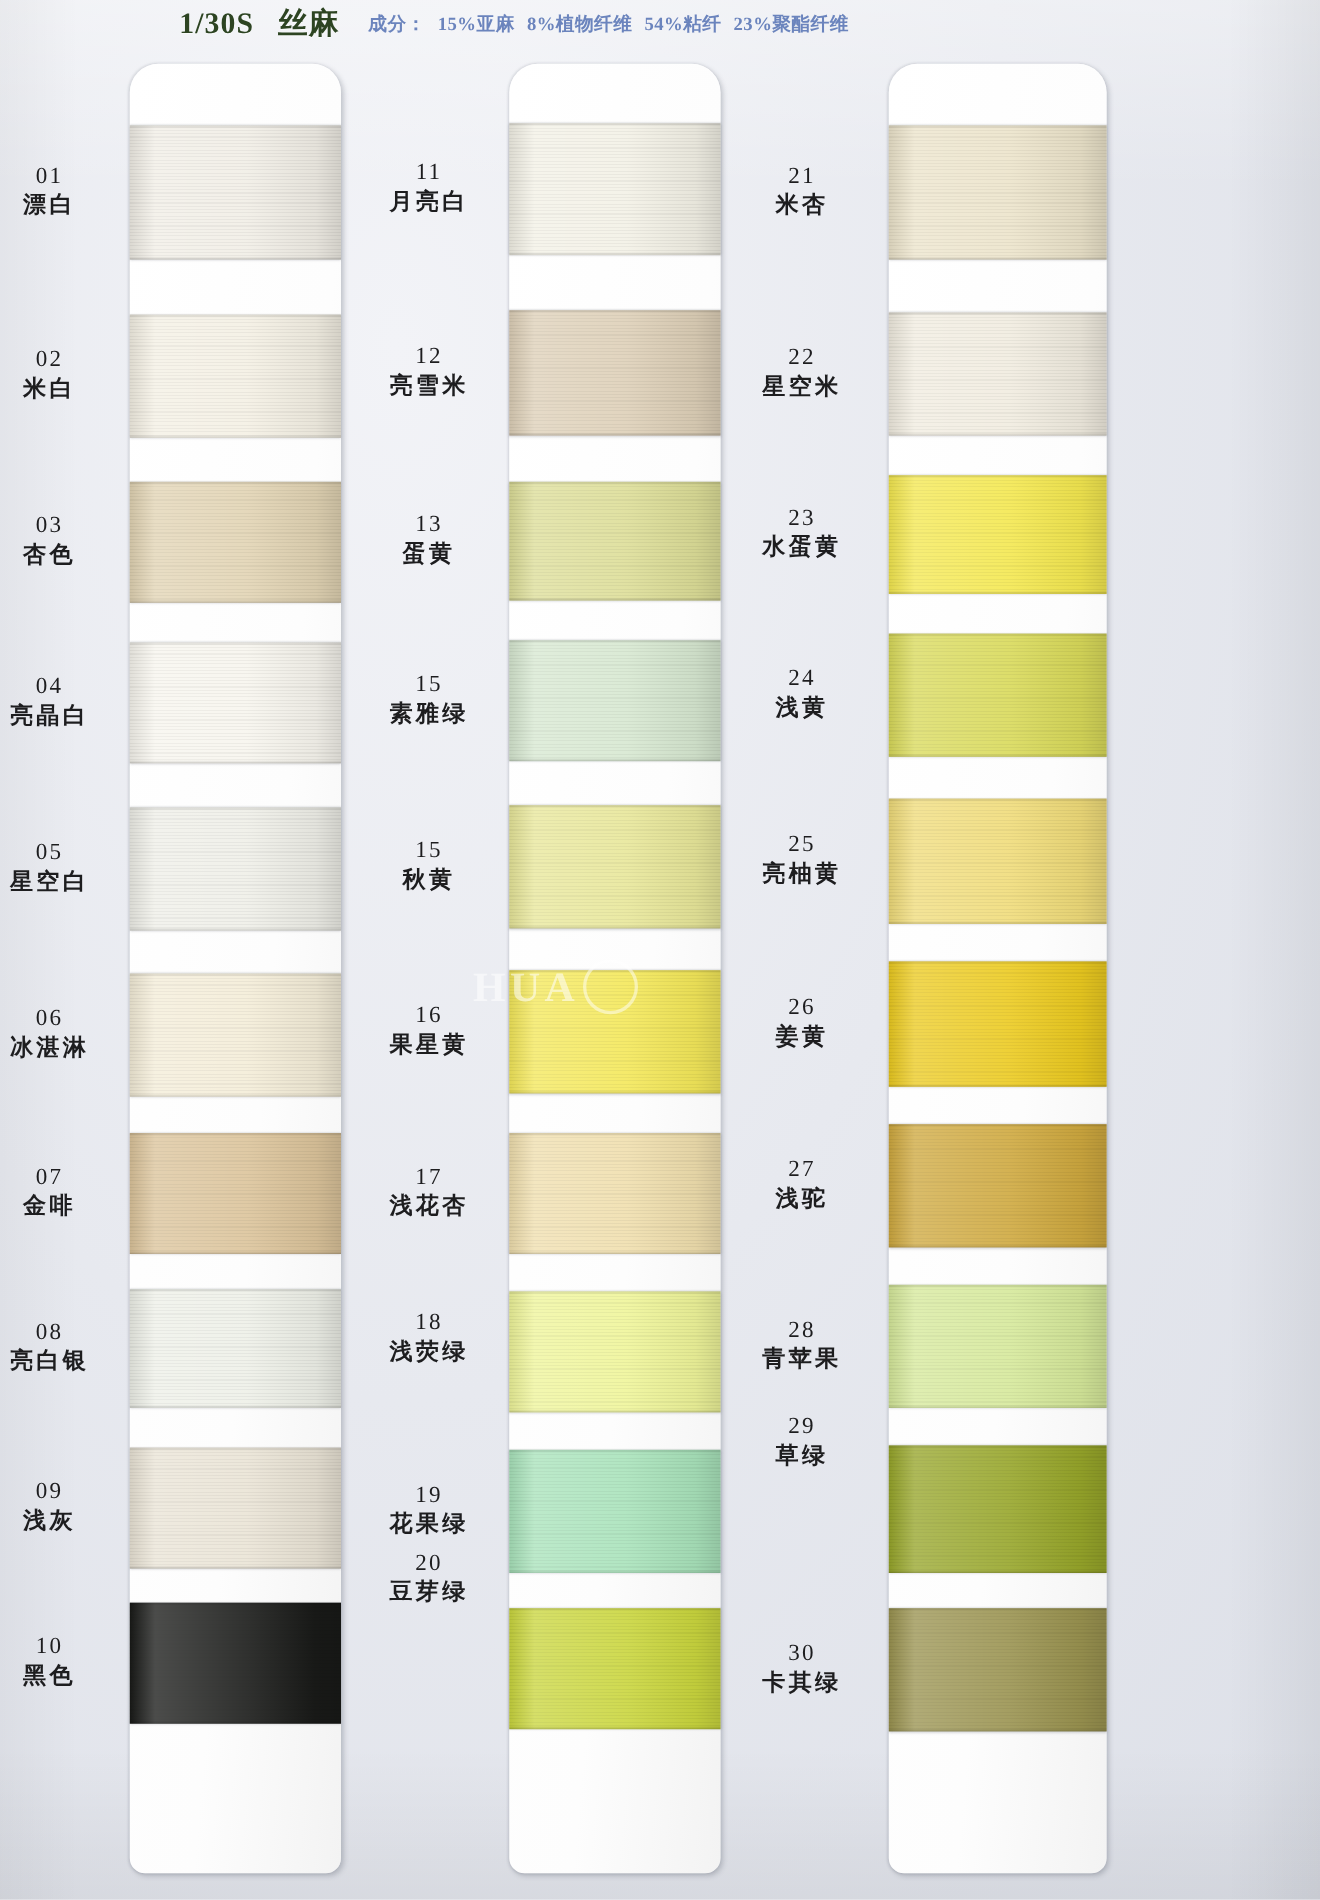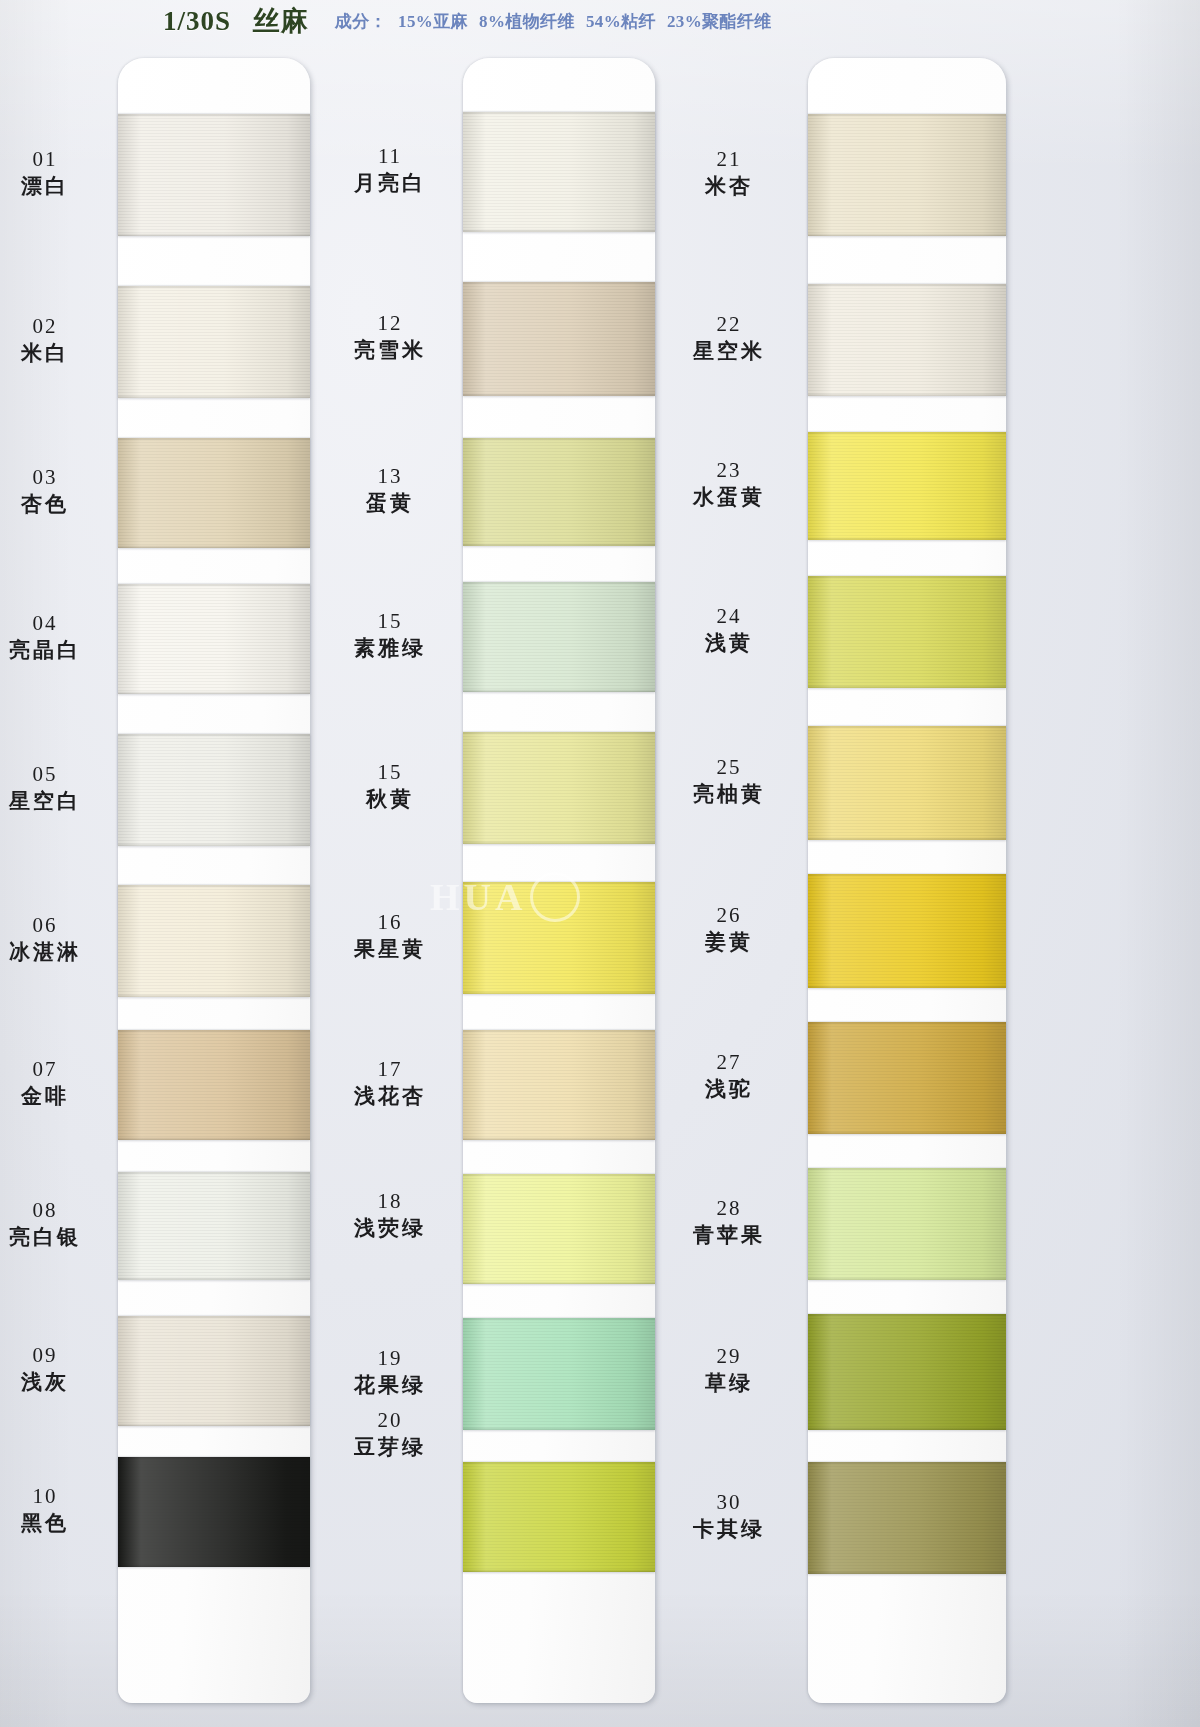--- a/index.html
+++ b/index.html
@@ -434,21 +434,21 @@
       <div class="label" style="top: 1154px;">
         <span class="code">28</span>
         <span class="name">青苹果</span>
       </div>
       <div class="swatch" style="top: 1272px; height: 116px; background: rgb(151, 166, 42);">
         <div class="fibres"></div>
         <div class="shade"></div>
         <div class="edge-top"></div>
         <div class="edge-bot"></div>
       </div>
-      <div class="label" style="top: 1302px;">
+      <div class="label" style="top: 1242px;">
         <span class="code">29</span>
         <span class="name">草绿</span>
       </div>
       <div class="swatch" style="top: 1420px; height: 112px; background: rgb(154, 147, 80);">
         <div class="fibres"></div>
         <div class="shade"></div>
         <div class="edge-top"></div>
         <div class="edge-bot"></div>
       </div>
       <div class="label" style="top: 1448px;">

